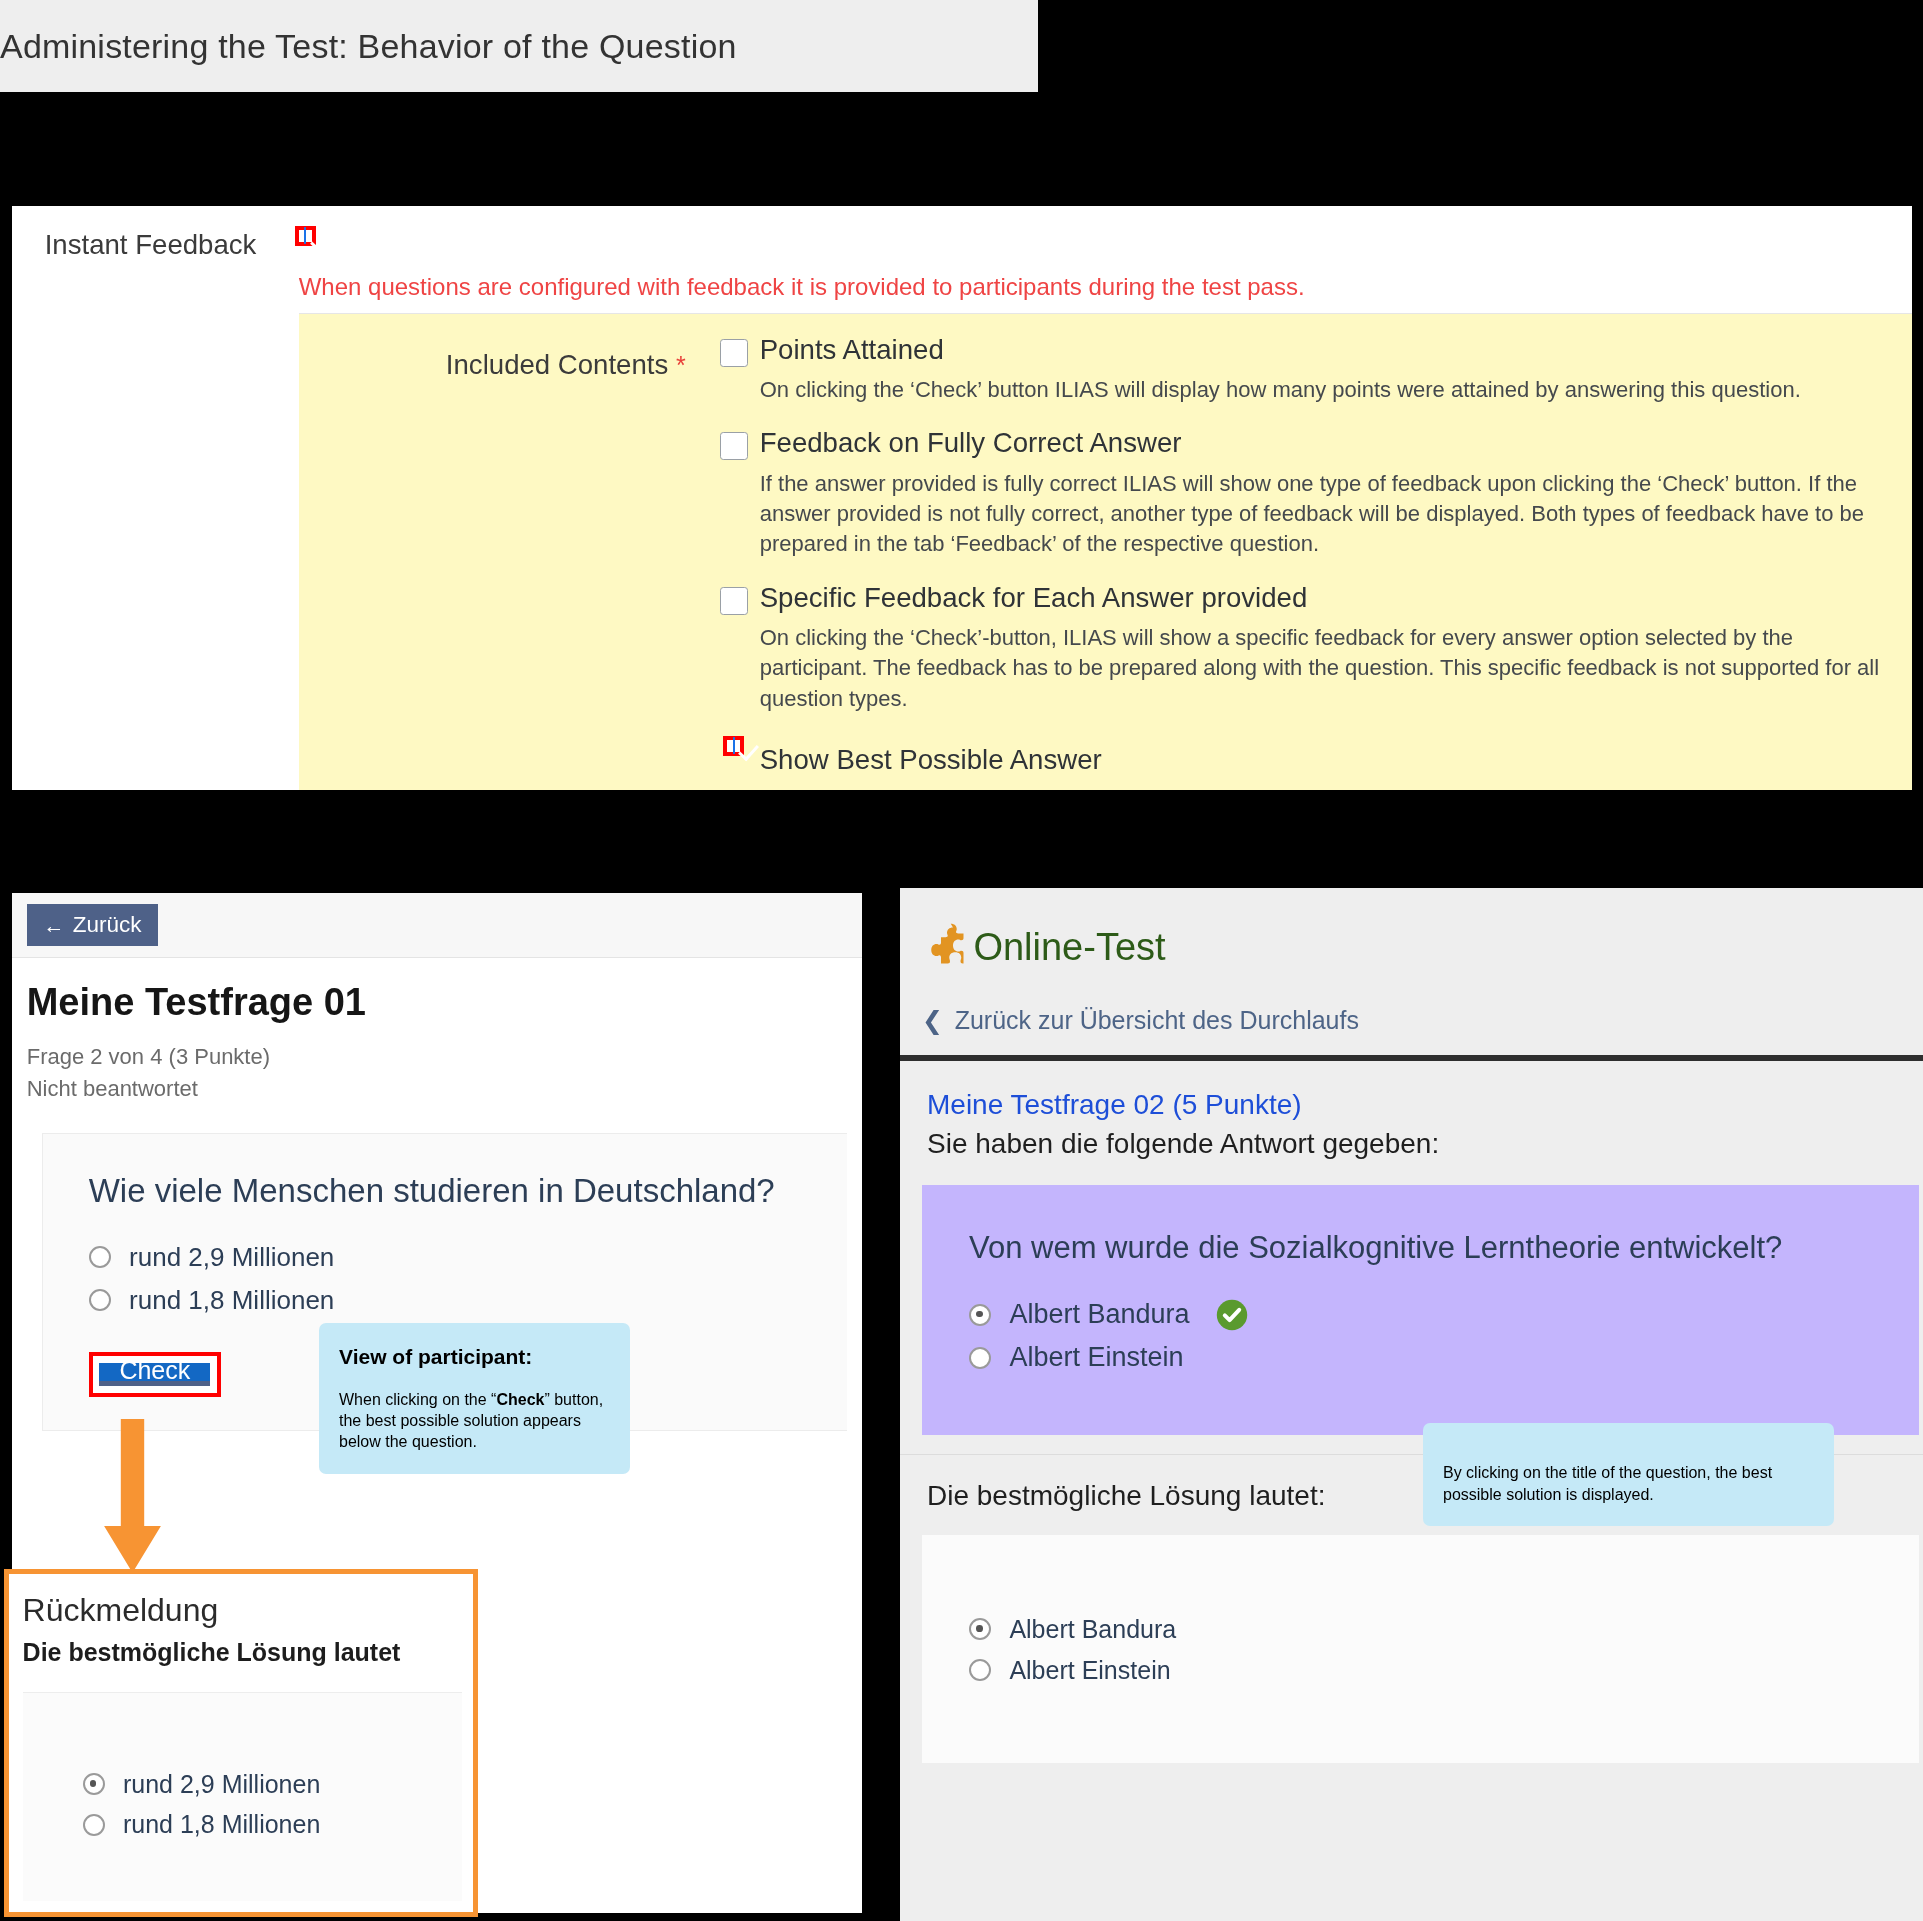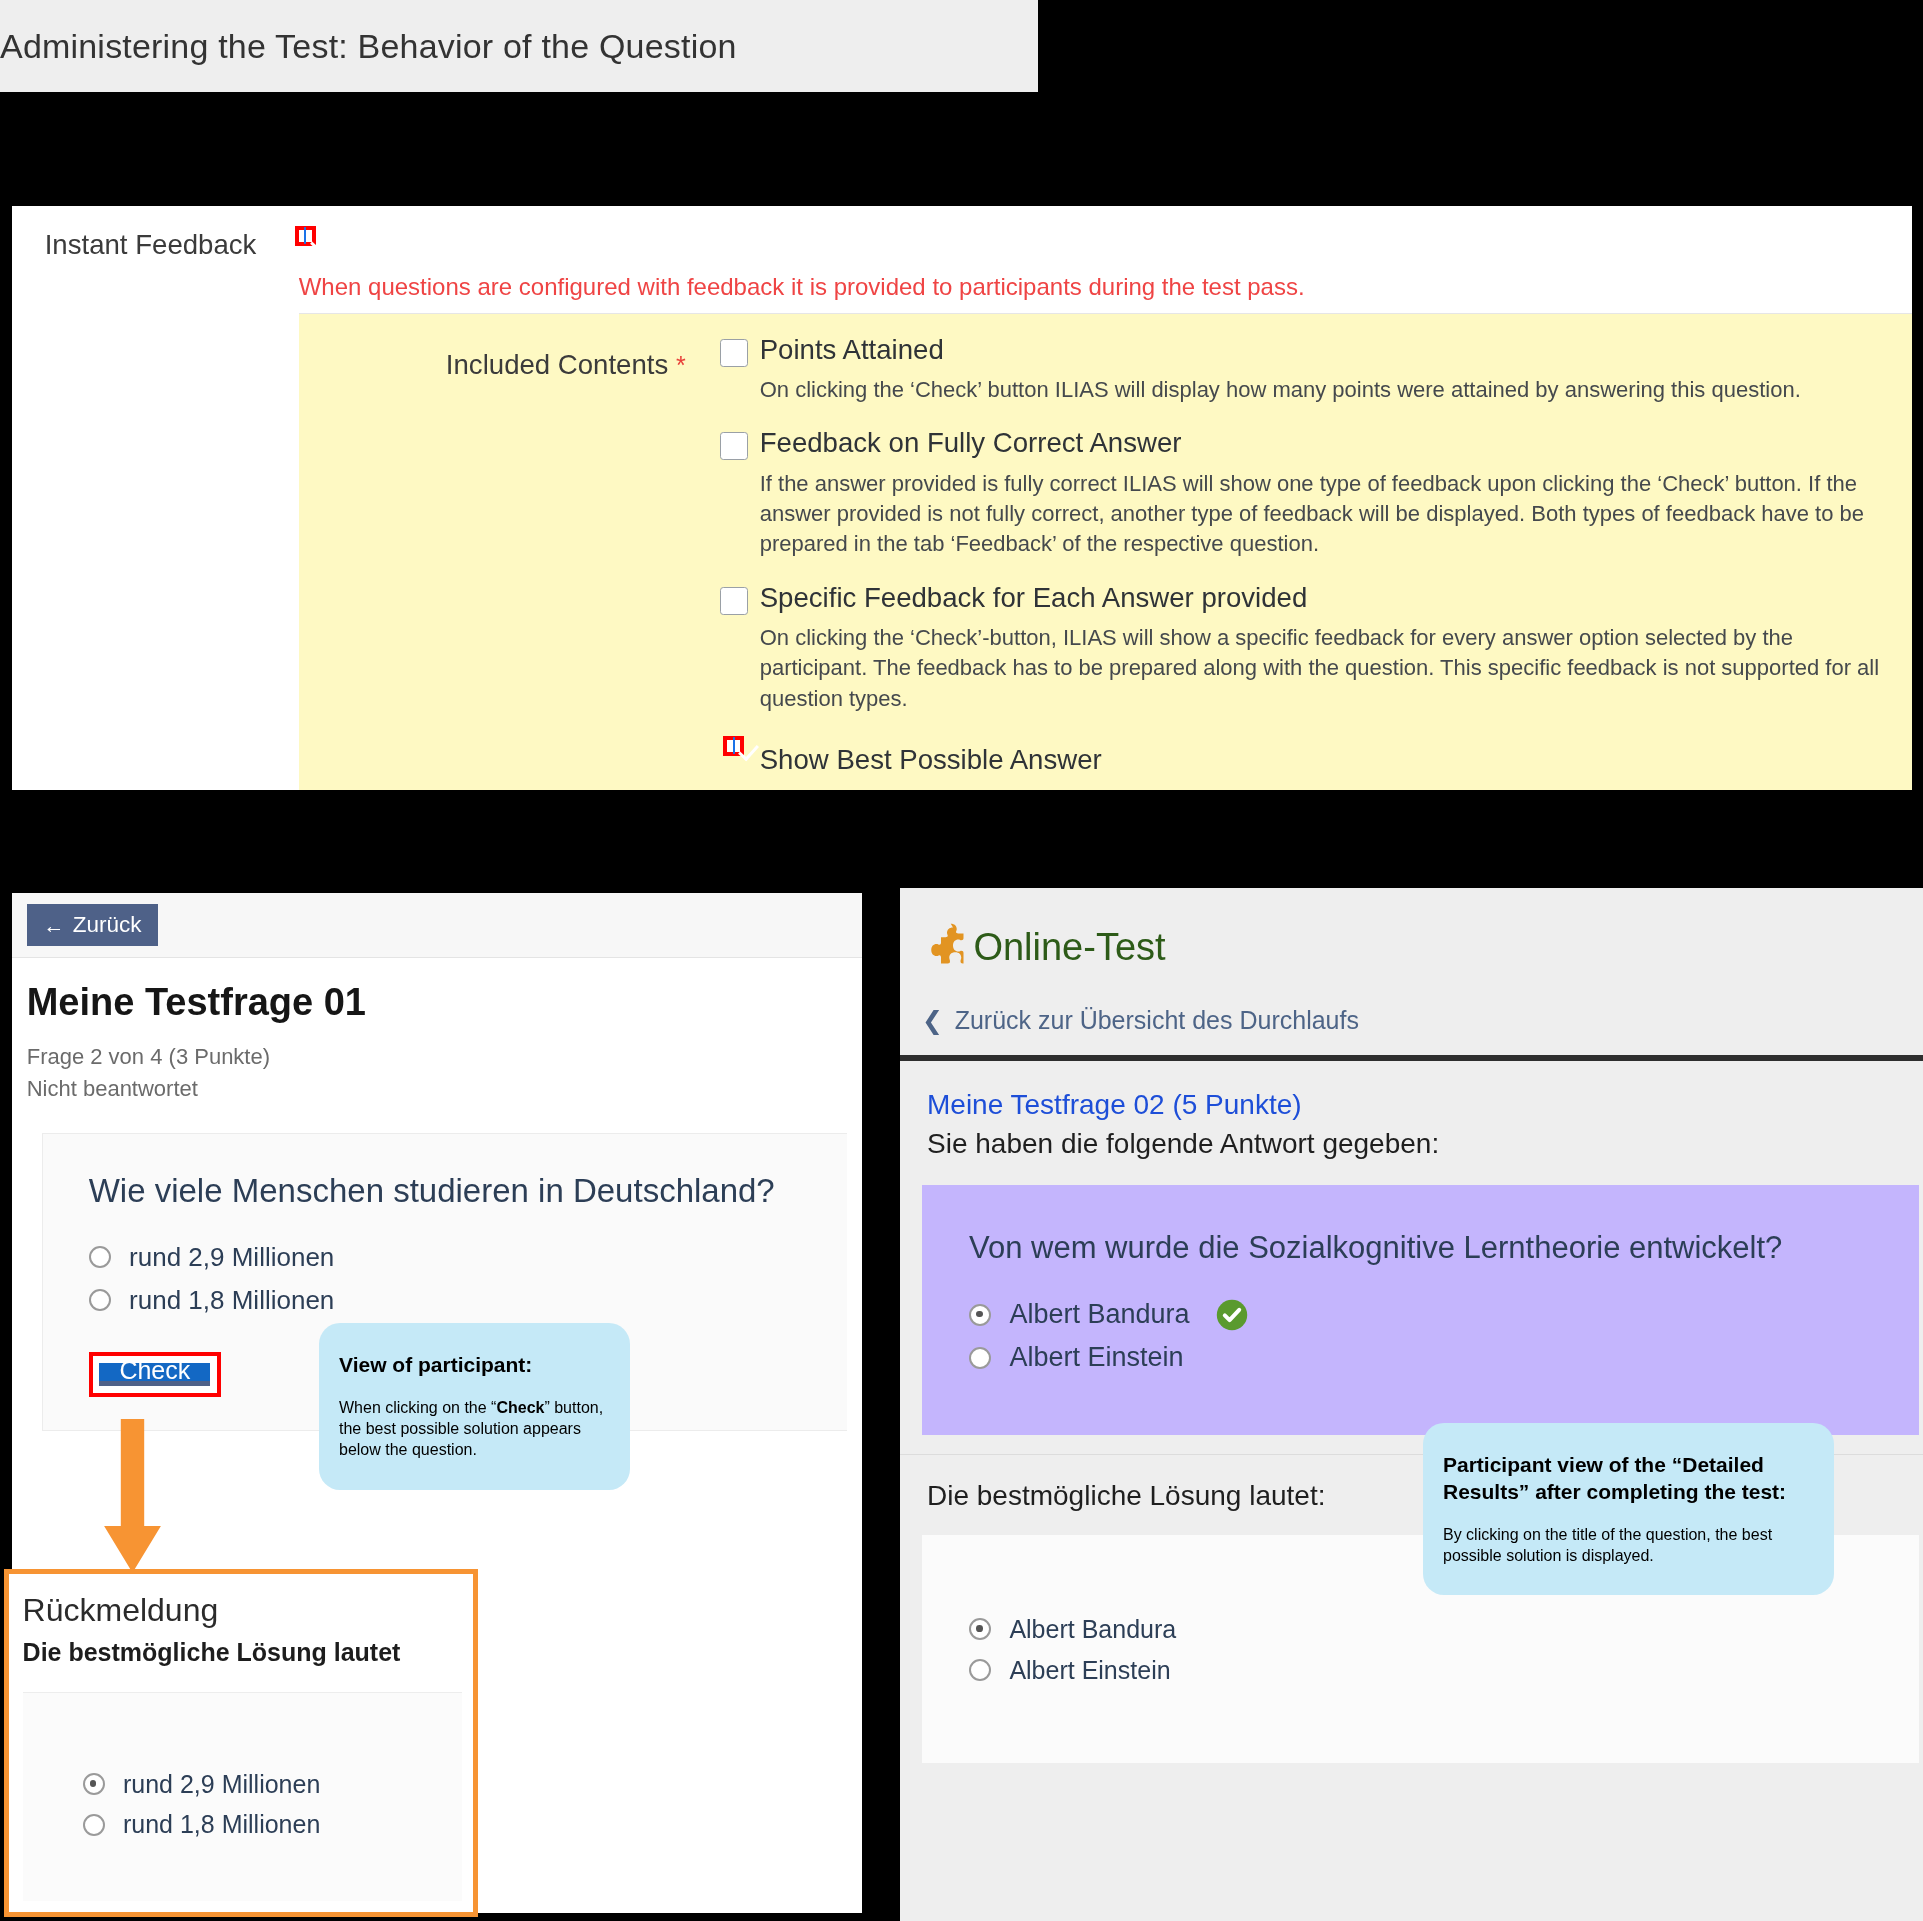--- a/index.html
+++ b/index.html
@@ -130,22 +130,22 @@
 
   .check-btn-wrap { margin-top: 25px; display: inline-block; }
   .btn-check {
     background: #1368c4; color: #fff; font-size: 25px;
     padding: 7.5px 20px 11px 20px; border: none;
     border-bottom: 5px solid #4e6188; display: inline-block;
   }
 
   
   .callout {
-    position: absolute; background: #c5e9f7; border-radius: 21px;
-    padding: 29px 20px; color: #000;
+    position: absolute; background: #c5e9f7; border-radius: 7px;
+    padding: 21px 20px; color: #000;
   }
   .callout .co-head { font-size: 21px; font-weight: bold; line-height: 1.28; }
   .callout .co-body { font-size: 16px; line-height: 1.32; margin-top: 18.4px; }
   #callout-left { left: 319px; top: 1323px; width: 311px; }
   #callout-right { left: 1423px; top: 1423px; width: 411px; }
 
   
   .arrow-down { position: absolute; left: 99px; top: 1419px; width: 67px; height: 157px; }
 
   
@@ -368,21 +368,17 @@
         <span class="radio-label">Albert Bandura</span>
       </div>
       <div class="radio-row">
         <span class="radio"></span>
         <span class="radio-label">Albert Einstein</span>
       </div>
     </div>
   </div>
 
   <div class="callout" id="callout-right">
-    <div class="co-head">
-      <div>Participant view of the “Detailed</div>
-      <div>Results” after completing the test:</div>
-    </div>
     <div class="co-body">By clicking on the title of the question, the best possible solution is displayed.</div>
   </div>
 
 </div>
 
 
 </body></html>

